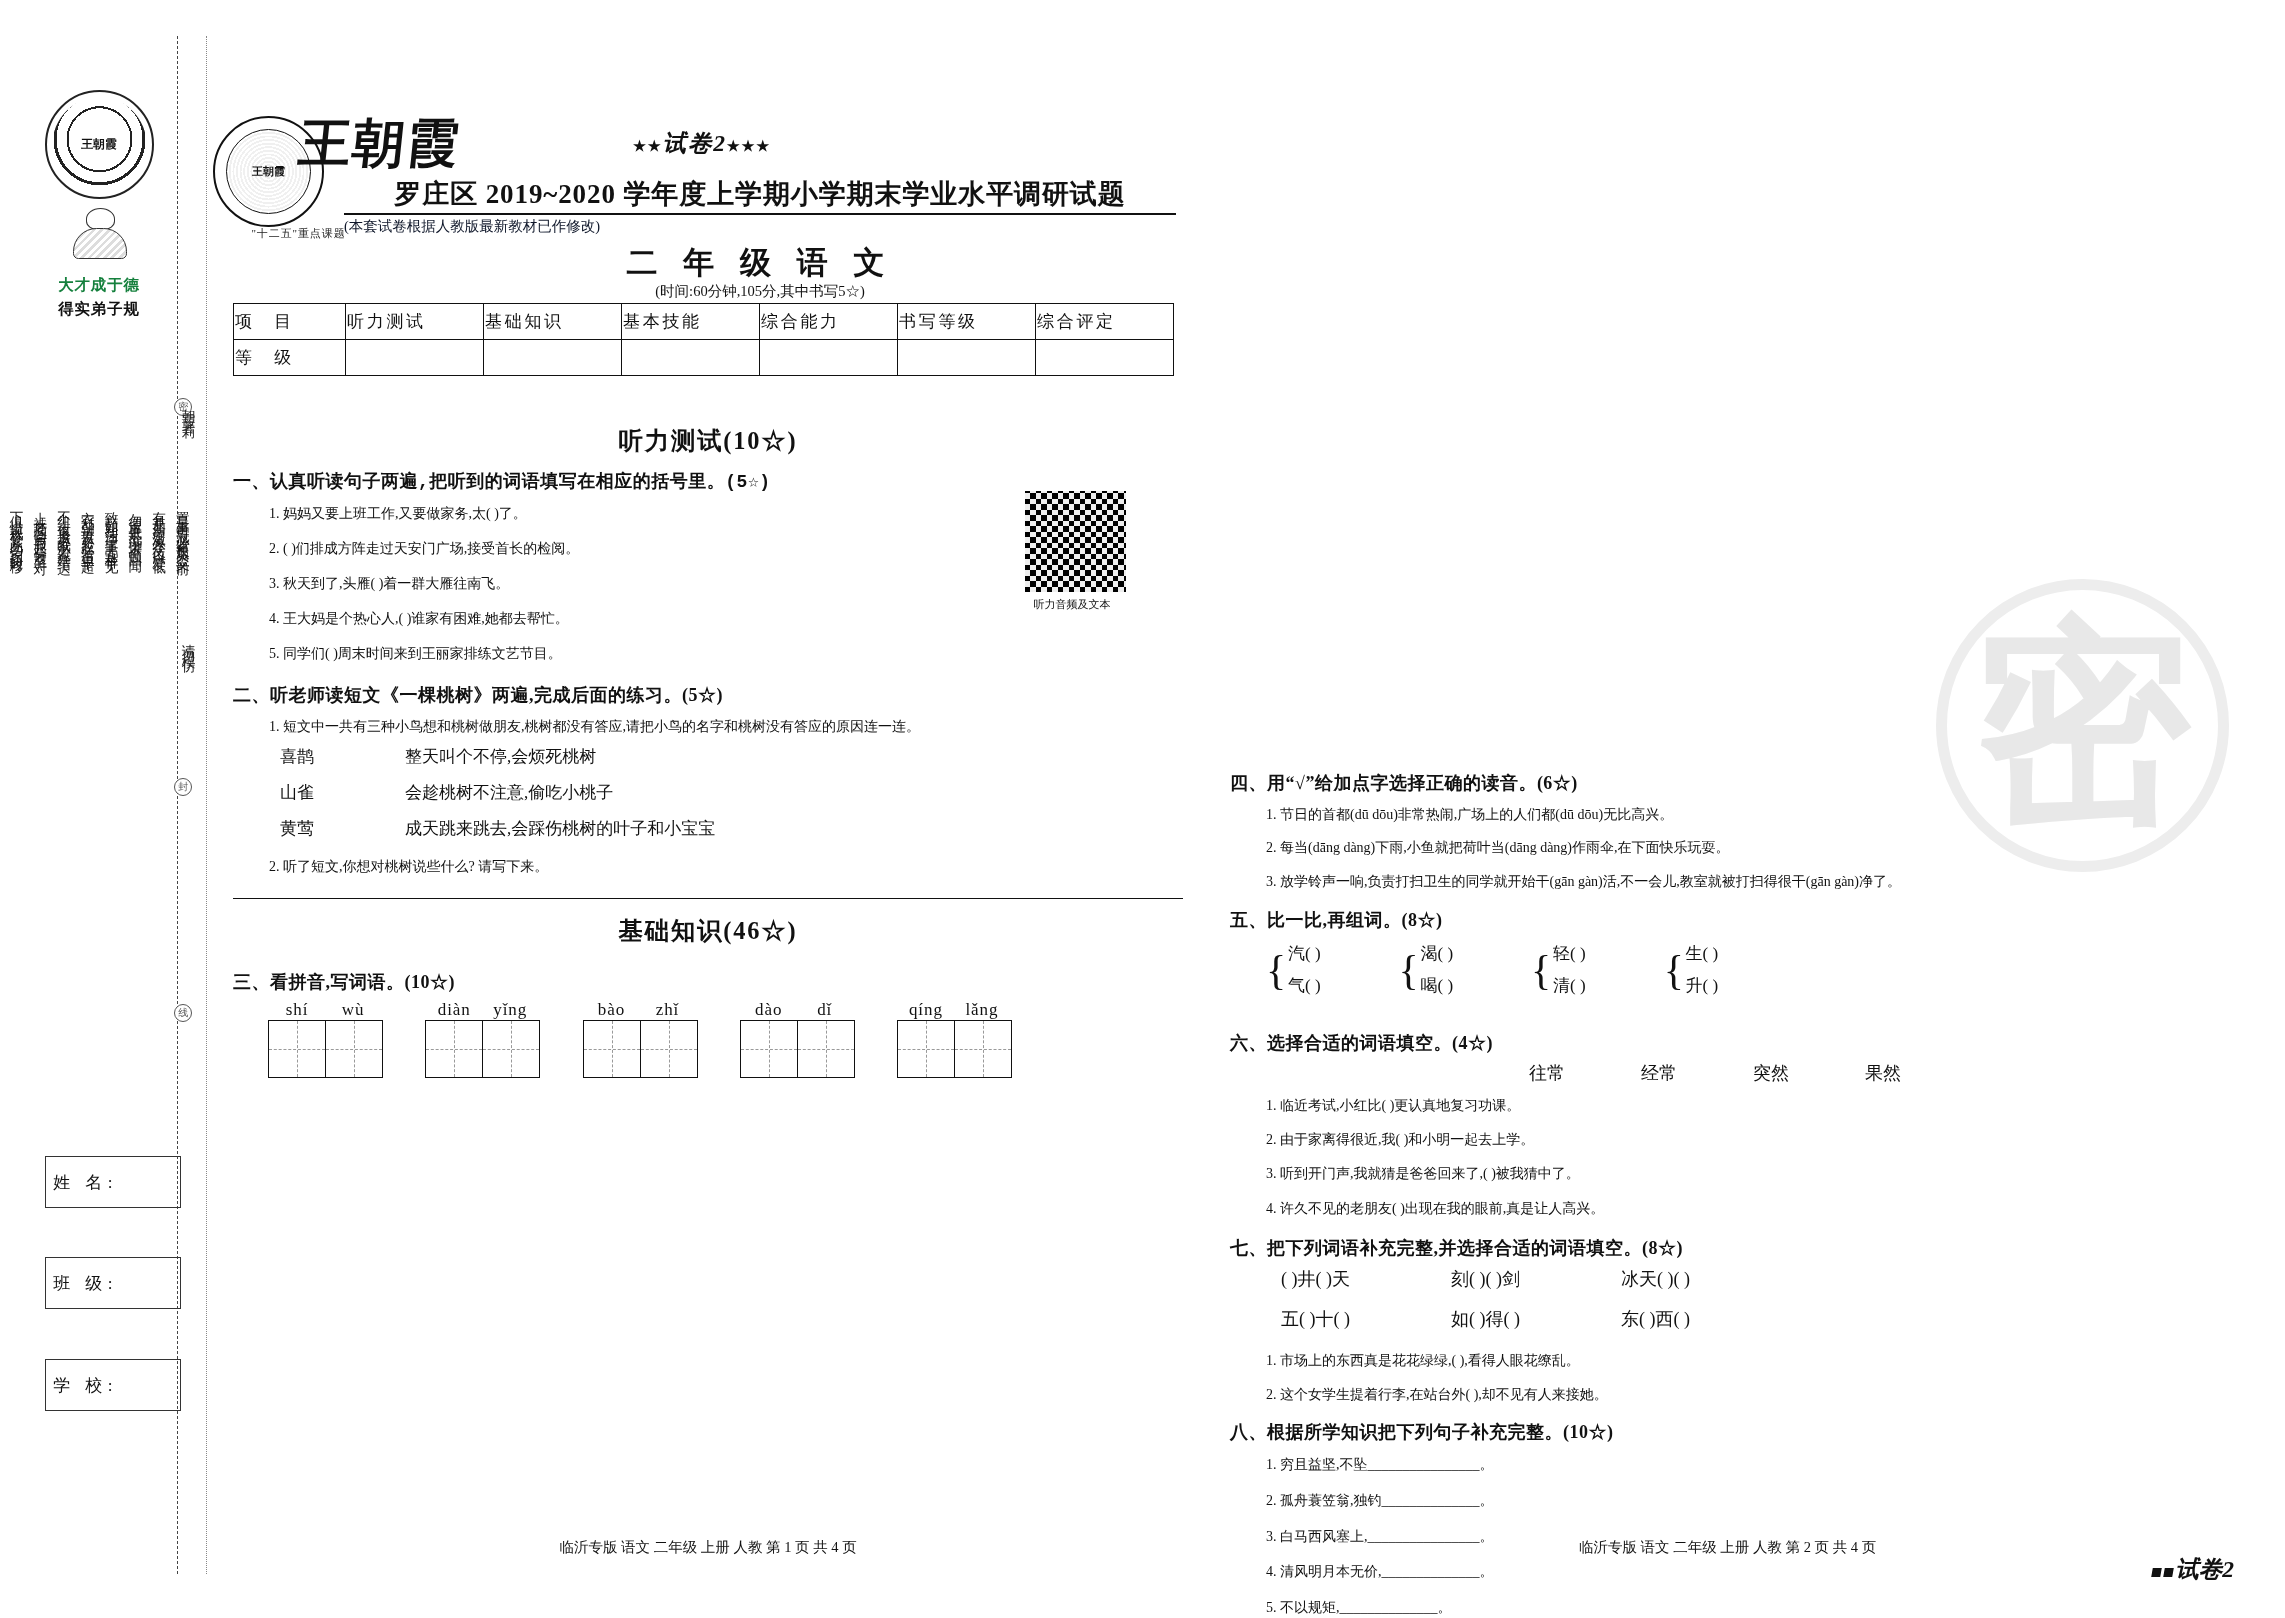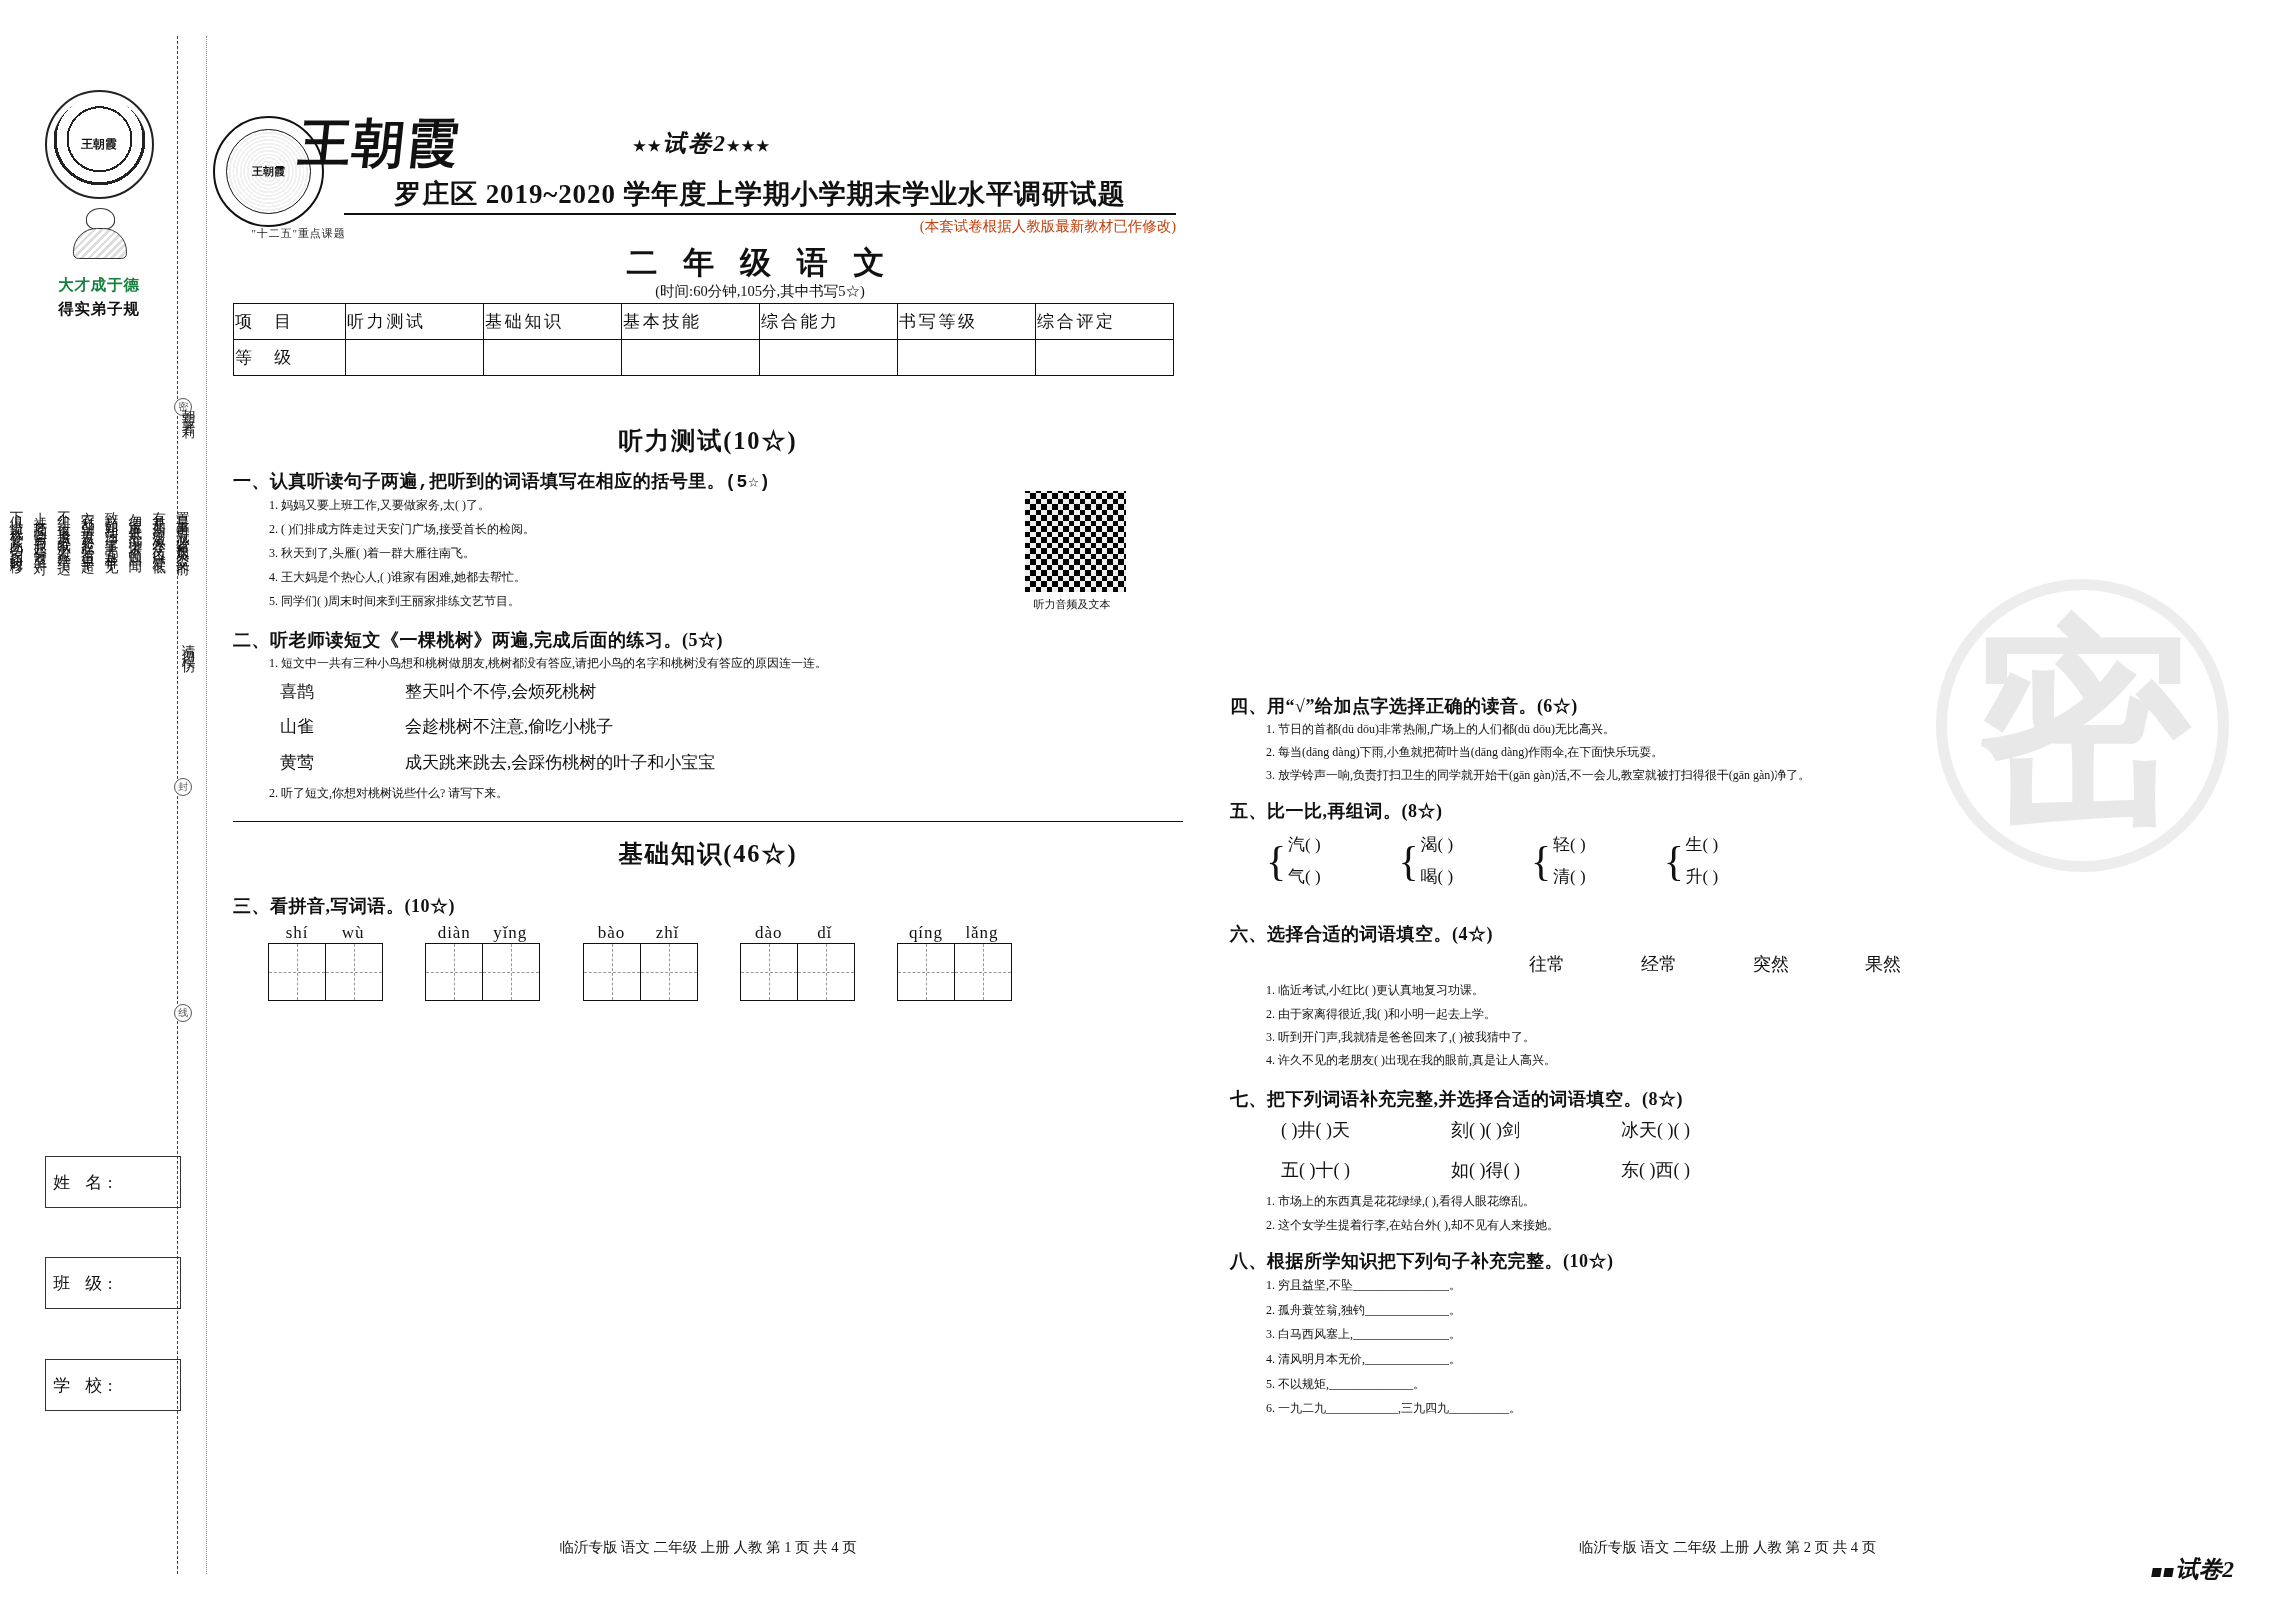--- a/index.html
+++ b/index.html
@@ -136,22 +136,22 @@
   }
   .paper-label .star{font-style:normal;font-size:14.5px;letter-spacing:1.8px;}
   .main-title{
     position:absolute;left:344px;top:176px;width:832px;text-align:center;
     font-size:27px;font-weight:bold;letter-spacing:0.9px;
   }
   .main-title-underline{
     position:absolute;left:344px;top:213px;width:832px;height:1.8px;background:#111;
   }
   .sub-note{
-    position:absolute;left:344px;top:217px;width:832px;text-align:right;
-    font-size:14.5px;color:#c2410c;
+    position:absolute;left:344px;top:217px;width:832px;text-align:left;
+    font-size:14.5px;color:#0f172a;
   }
   .grade-title{
     position:absolute;left:344px;top:242px;width:832px;text-align:center;
     font-size:31px;font-weight:bold;letter-spacing:9px;
   }
   .time-note{
     position:absolute;left:344px;top:282px;width:832px;text-align:center;
     font-size:14.5px;
   }
 
@@ -165,21 +165,21 @@
     border:0.9px solid #111;height:33px;text-align:left;
     letter-spacing:2.7px;
   }
   .score-table td.first{width:109px;letter-spacing:9px;}
 
   
   .sec-head{
     text-align:center;font-size:24.4px;font-weight:bold;letter-spacing:1.8px;
   }
   .q-head{font-size:18px;font-weight:bold;letter-spacing:0.5px;}
-  .q-body{font-size:12px;line-height:2.0;}
+  .q-body{font-size:14px;line-height:2.0;margin-top:7px;}
   .indent{padding-left:36px;}
 
   
   .colL{position:absolute;left:233px;top:425px;width:950px;}
   .colR{position:absolute;left:1230px;top:118px;width:995px;}
 
   .divider{
     width:100%;height:0.9px;background:#111;margin:16.3px 0 9px 0;
   }
 

